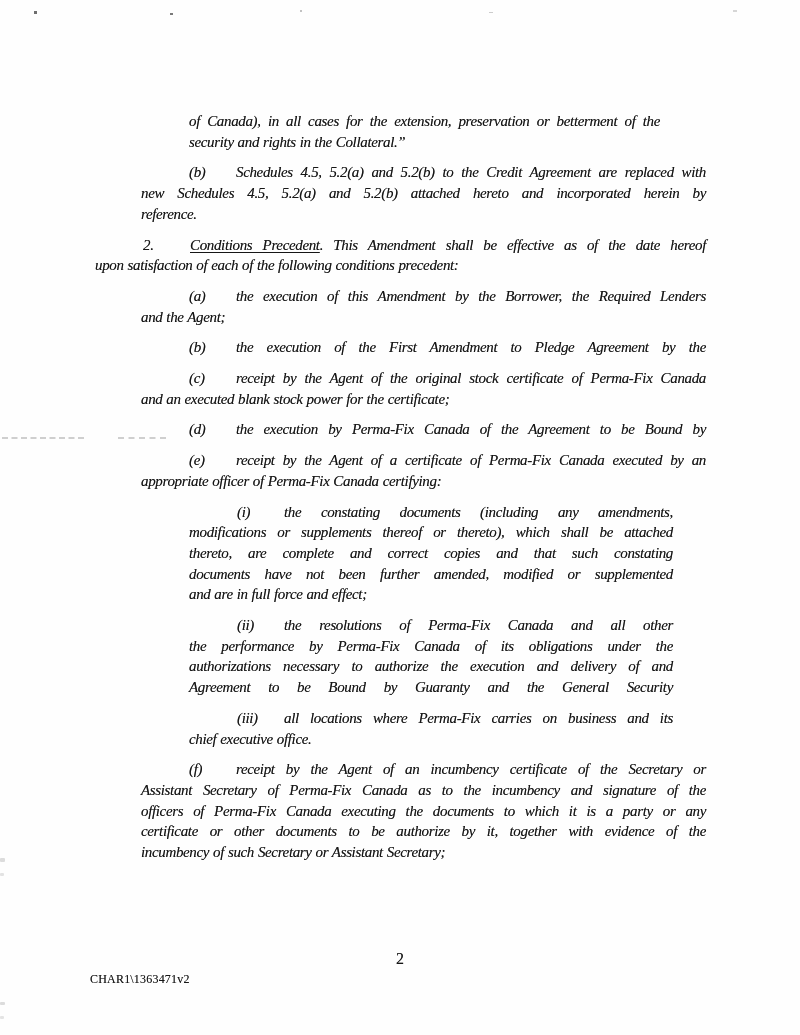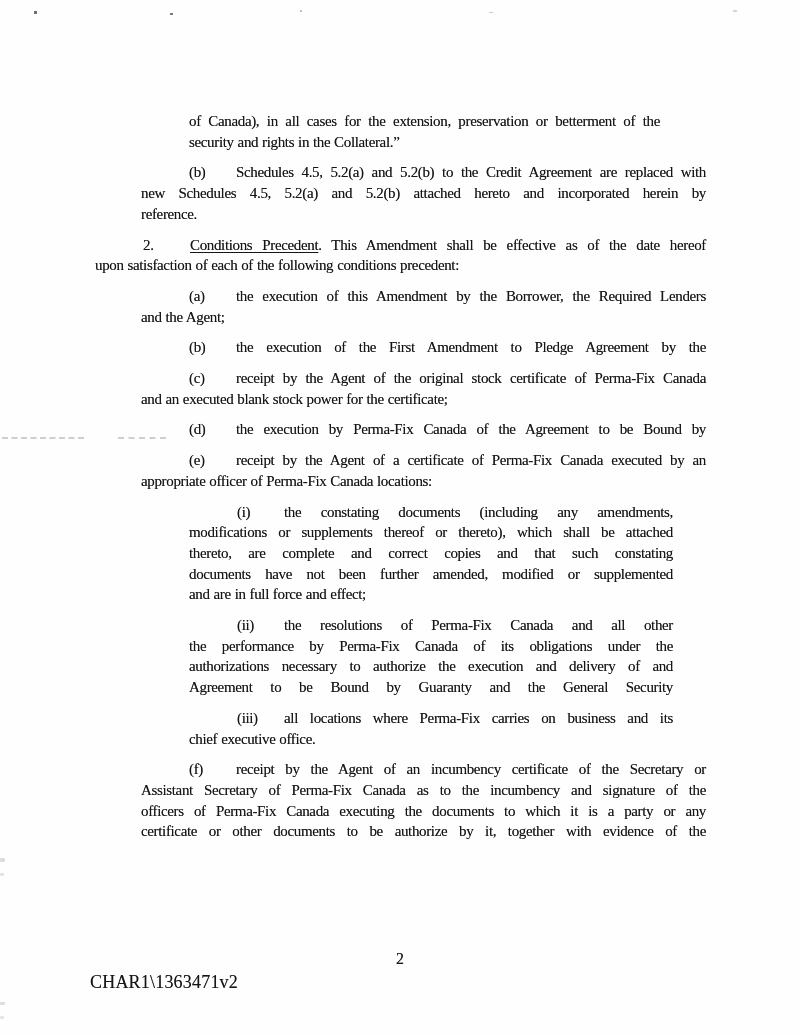--- a/index.html
+++ b/index.html
@@ -17,20 +17,21 @@
     color: #161616;
   }
   .content {
     position: absolute;
     left: 95px;
     top: 111px;
     width: 611px;
   }
   .para {
     margin: 0 0 10px 0;
+    font-style: italic;
   }
   .line {
     font-size: 15px;
     line-height: 20.7px;
     letter-spacing: -0.35px;
     word-spacing: 0.5px;
     text-align: justify;
     text-align-last: justify;
     -moz-text-align-last: justify;
     text-shadow: 0 0 0.5px rgba(10,10,10,0.55);
@@ -63,21 +64,21 @@
     width: 800px;
     text-align: center;
     font-size: 16px;
     letter-spacing: 0;
     text-shadow: 0 0 0.5px rgba(10,10,10,0.5);
   }
   .doc-footer {
     position: absolute;
     left: 90px;
     top: 972px;
-    font-size: 18px;
+    font-size: 12px;
     letter-spacing: 0.2px;
     text-shadow: 0 0 0.4px rgba(10,10,10,0.45);
   }
   
   .dash-a, .dash-b {
     position: absolute;
     height: 0;
     border-top: 2px dashed #c7c7c7;
     opacity: 0.85;
   }
@@ -135,21 +136,21 @@
       </div>
       <div class="para letter">
         <div class="line first"><span class="lbl">(c)</span><span>receipt by the Agent of the original stock certificate of Perma-Fix Canada</span></div>
         <div class="line last"><span>and an executed blank stock power for the certificate;</span></div>
       </div>
       <div class="para letter">
         <div class="line first"><span class="lbl">(d)</span><span>the execution by Perma-Fix Canada of the Agreement to be Bound by</span></div>
       </div>
       <div class="para letter">
         <div class="line first"><span class="lbl">(e)</span><span>receipt by the Agent of a certificate of Perma-Fix Canada executed by an</span></div>
-        <div class="line last"><span>appropriate officer of Perma-Fix Canada locations:</span></div>
+        <div class="line last"><span>appropriate officer of Perma-Fix Canada certifying:</span></div>
       </div>
       <div class="para roman">
         <div class="line first"><span class="lbl">(i)</span><span>the constating documents (including any amendments,</span></div>
         <div class="line"><span>modifications or supplements thereof or thereto), which shall be attached</span></div>
         <div class="line"><span>thereto, are complete and correct copies and that such constating</span></div>
         <div class="line"><span>documents have not been further amended, modified or supplemented</span></div>
         <div class="line last"><span>and are in full force and effect;</span></div>
       </div>
       <div class="para roman">
         <div class="line first"><span class="lbl">(ii)</span><span>the resolutions of Perma-Fix Canada and all other</span></div>
@@ -159,19 +160,20 @@
       </div>
       <div class="para roman">
         <div class="line first"><span class="lbl">(iii)</span><span>all locations where Perma-Fix carries on business and its</span></div>
         <div class="line last"><span>chief executive office.</span></div>
       </div>
       <div class="para letter">
         <div class="line first"><span class="lbl">(f)</span><span>receipt by the Agent of an incumbency certificate of the Secretary or</span></div>
         <div class="line"><span>Assistant Secretary of Perma-Fix Canada as to the incumbency and signature of the</span></div>
         <div class="line"><span>officers of Perma-Fix Canada executing the documents to which it is a party or any</span></div>
         <div class="line"><span>certificate or other documents to be authorize by it, together with evidence of the</span></div>
+        <div class="line last"><span>incumbency of such Secretary or Assistant Secretary;</span></div>
       </div>
     </div>
 
   <div class="page-number">2</div>
   <div class="doc-footer">CHAR1\1363471v2</div>
 
 </div>
 
 </body></html>

